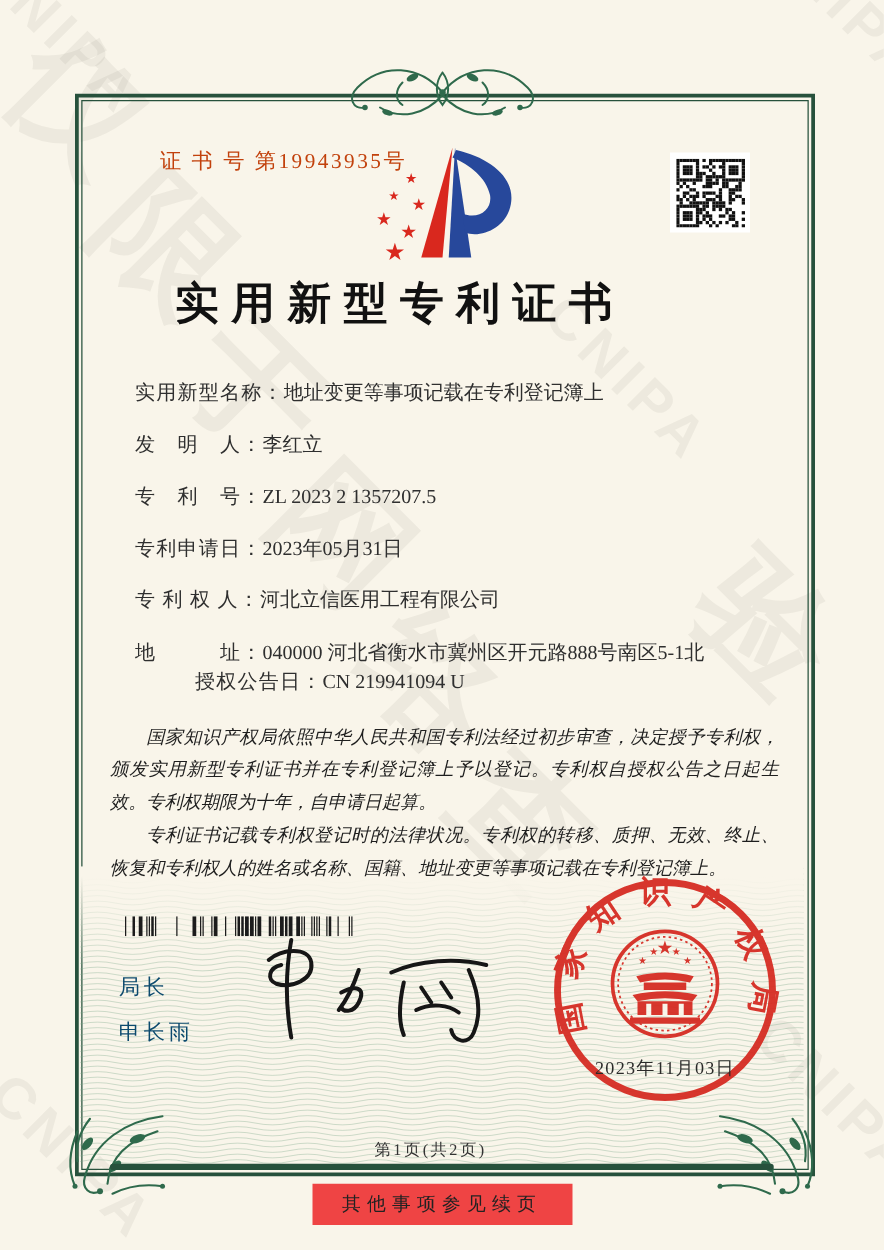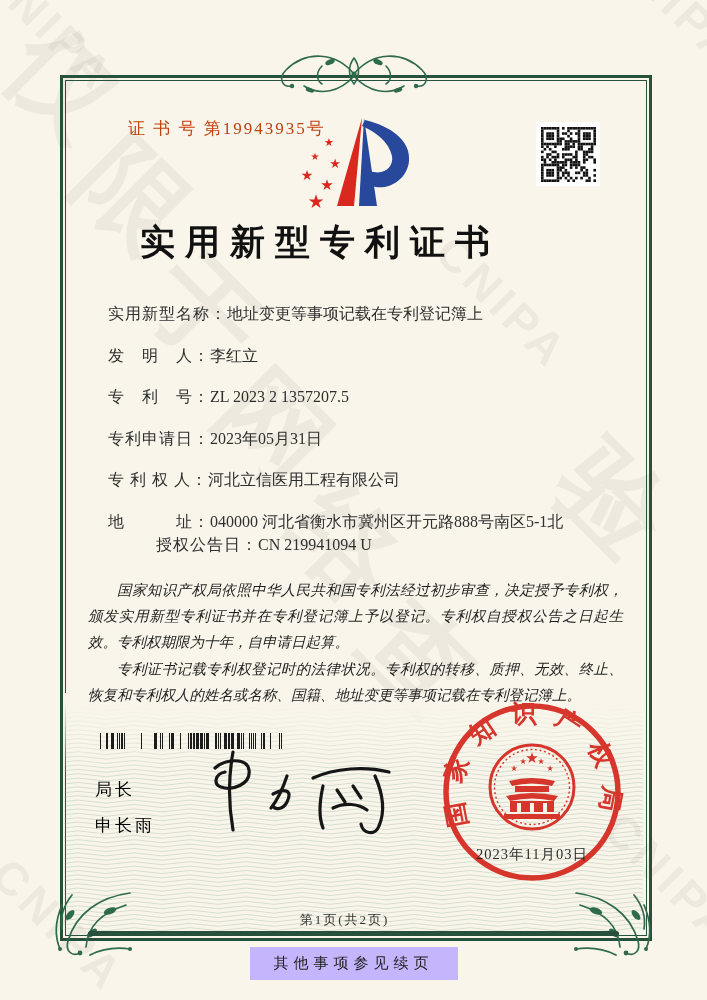--- a/index.html
+++ b/index.html
@@ -38,28 +38,28 @@
   .field-row{height:41.5px;font-size:16px;white-space:pre;color:#2f2f2f;}
   .field-row .lbl{letter-spacing:1px;}
   .field-row.dual{display:flex;}
   .field-row.dual .pair2{margin-left:64px;}
   .paragraphs{position:absolute;left:88px;top:577px;width:535px;z-index:2;
       font-size:14.5px;line-height:26px;text-align:justify;color:#1e1e1e;font-style:italic;}
   .paragraphs p{margin:0 0 1px 0;text-indent:2em;}
   .barcode{position:absolute;left:100px;top:733px;z-index:2;}
   .signer{position:absolute;left:95px;top:778px;z-index:2;
       font-family:"Liberation Sans","DejaVu Sans",sans-serif;font-size:17px;
-      letter-spacing:3px;color:#000000;}
+      letter-spacing:3px;color:#0c4a6e;}
   .signer div{margin-bottom:13px;}
   .signature{position:absolute;left:195px;top:746px;z-index:2;}
   .seal{position:absolute;left:437px;top:697px;z-index:4;opacity:0.93;}
   .page-num{position:absolute;left:0;top:911px;width:689px;text-align:center;
       font-size:13px;letter-spacing:2px;color:#333;z-index:3;}
   .note-box{position:absolute;left:50%;transform:translateX(-50%);top:947px;
-      background:#c4b5fd;padding:7px 24px;font-size:15px;letter-spacing:5px;
+      background:#ef4444;padding:7px 24px;font-size:15px;letter-spacing:5px;
       color:#222;z-index:3;white-space:nowrap;}
 </style>
 </head>
 <body>
 
 <span class="wm wm-cnipa" style="left:-34px;top:-2px">CNIPA</span>
 <span class="wm wm-cnipa" style="left:592px;top:-26px">CNIPA</span>
 <span class="wm wm-cnipa" style="left:420px;top:275px">CNIPA</span>
 <span class="wm wm-cnipa" style="left:-24px;top:898px">CNIPA</span>
 <span class="wm wm-cnipa" style="left:588px;top:852px">CNIPA</span>

